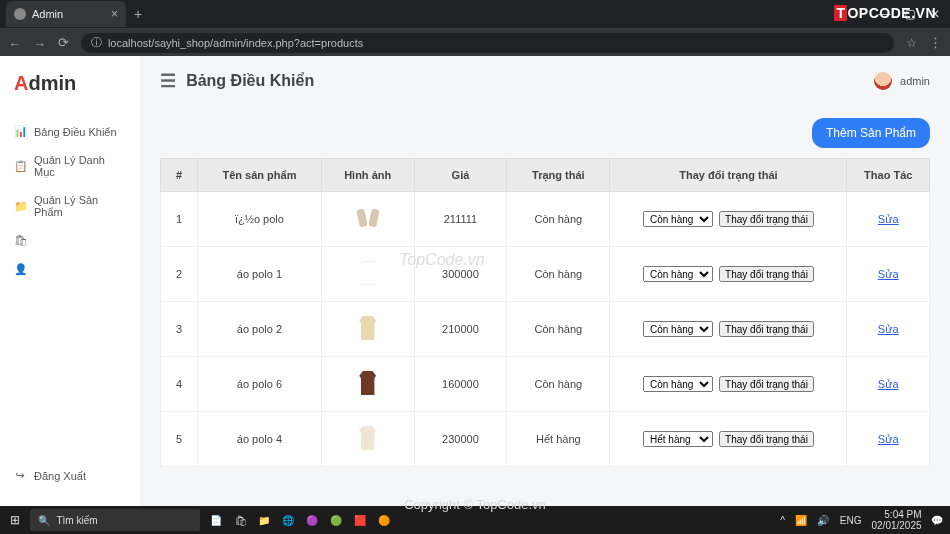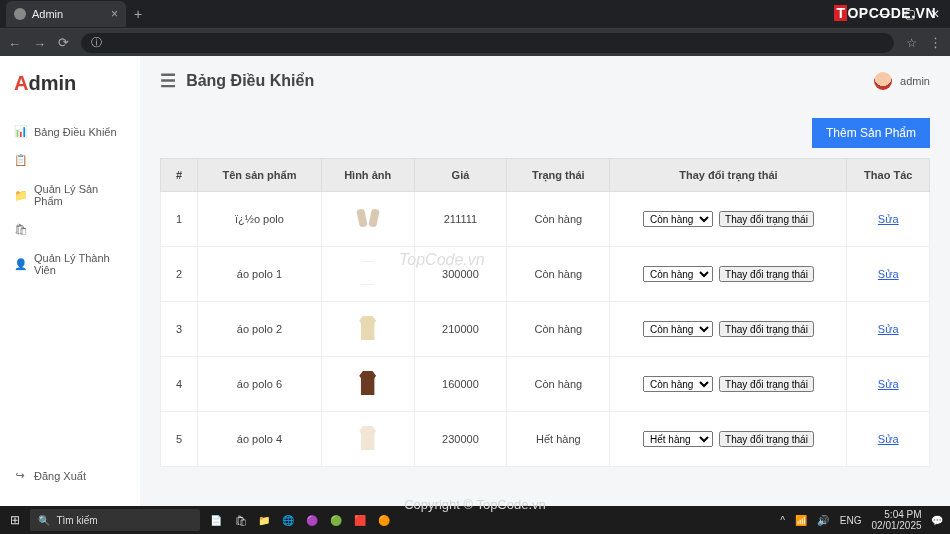--- a/index.html
+++ b/index.html
@@ -31,21 +31,21 @@
   .logout { margin-top:auto; }
 
   
   .main { flex:1; background:#f5f6f7; padding:14px 20px 20px 20px; overflow:hidden;}
   .page-header { display:flex; align-items:center; justify-content:space-between; margin-bottom:26px;}
   .page-title { display:flex; align-items:center; gap:10px; font-size:16px; font-weight:600; color:#444;}
   .page-title .burger { font-size:18px; color:#666;}
   .user-area { display:flex; align-items:center; gap:8px; font-size:11px; color:#555;}
   .avatar { width:18px; height:18px; border-radius:50%; background: radial-gradient(circle at 50% 30%, #f6c9a8 55%, #c0392b 56%);}
 
-  .add-btn { float:right; background:#2f7df6; color:#fff; border:none; border-radius:0; padding:8px 14px; font-size:12px; cursor:pointer; margin-bottom:10px;}
+  .add-btn { float:right; background:#2f7df6; color:#fff; border:none; border-radius:12px; padding:8px 14px; font-size:12px; cursor:pointer; margin-bottom:10px;}
 
   .table-wrap { clear:both; }
   table { width:100%; border-collapse:collapse; background:#fff; font-size:11px; color:#444; }
   thead th { background:#ebebeb; border:1px solid #ddd; padding:10px 6px; font-weight:600; text-align:center;}
   tbody td { border:1px solid #eee; padding:14px 6px; text-align:center; vertical-align: middle;}
   .col-num { width:36px;}
   .col-name { width:120px;}
   .col-img { width:90px;}
   .col-price { width:90px;}
   .col-status { width:100px;}
@@ -96,51 +96,52 @@
       <span>▢</span>
       <span>✕</span>
     </div>
   </div>
   <div class="addrbar">
     <span class="navicon">←</span>
     <span class="navicon">→</span>
     <span class="navicon">⟳</span>
     <div class="url">
       <span>ⓘ</span>
+      <span>localhost/sayhi_shop/admin/index.php?act=products</span>
     </div>
     <span class="star">☆</span>
     <span class="navicon">⋮</span>
   </div>
 </div>
 
 <div class="app">
 
   <aside class="sidebar">
     <div class="logo">
       <span class="a1">A</span>
         <span>dmin</span>
     </div>
     <div id="nav-list">
         <div class="nav-item">
           <span class="icon">📊</span>
           <span>Bảng Điều Khiển</span>
         </div>
         <div class="nav-item">
           <span class="icon">📋</span>
+          <span>Quản Lý Danh Mục</span>
         </div>
         <div class="nav-item">
           <span class="icon">📁</span>
           <span>Quản Lý Sản Phẩm</span>
         </div>
         <div class="nav-item">
           <span class="icon">🛍</span>
         </div>
         <div class="nav-item">
           <span class="icon">👤</span>
-          <span>Quản Lý Thành Viên</span>
         </div>
       </div>
     <div class="nav-item logout">
       <span class="icon">↪</span>
       <span>Đăng Xuất</span>
     </div>
   </aside>
 
   <main class="main">
     <div class="page-header">

